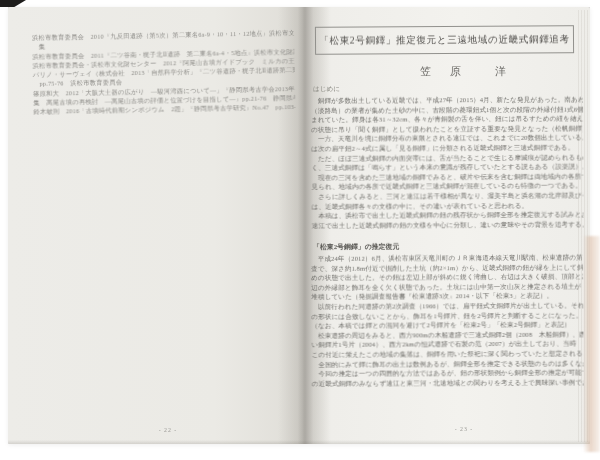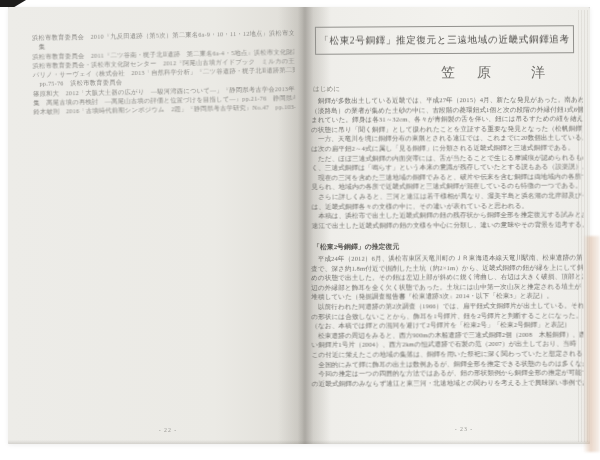--- a/index.html
+++ b/index.html
@@ -37,22 +37,22 @@
   .ref-line{height:9.3px;line-height:9.3px;white-space:nowrap;overflow:hidden;}
 
   .pageno{position:absolute;font-size:5.8px;color:#9a9995;letter-spacing:1px;}
   .pageno-left{left:148px;top:427px;width:40px;text-align:center;}
   .pageno-right{left:444px;top:426px;width:40px;text-align:center;}
 
   .title-box{position:absolute;left:315px;top:26px;width:257px;height:26px;
         border:0.8px solid #91908c;transform:rotate(-.35deg);
         display:flex;align-items:center;justify-content:center;
         font-size:9.6px;color:#504e4b;letter-spacing:.6px;white-space:nowrap;overflow:hidden;}
-  .author{position:absolute;left:420px;top:64px;width:150px;text-align:center;
-        font-size:14px;color:#6d6c68;letter-spacing:4px;white-space:nowrap;}
+  .author{position:absolute;left:420px;top:64px;width:150px;
+        font-size:11px;color:#6d6c68;letter-spacing:4px;white-space:nowrap;}
   .intro-heading{position:absolute;left:313px;top:85px;font-size:6.6px;color:#87867f;}
   .body-block{position:absolute;left:311px;width:272px;transform:rotate(-.3deg);
         transform-origin:left top;color:#6f6e6a;font-size:6.6px;letter-spacing:.1px;}
   .body-block.intro{top:96px;}
   .section-heading{position:absolute;left:313px;top:242px;font-size:6.9px;font-weight:bold;
         color:#585753;transform:rotate(-.3deg);}
   .body-block.section{top:254px;}
   .body-line{height:9.6px;line-height:9.6px;white-space:nowrap;overflow:hidden;}
 </style>
 </head>

